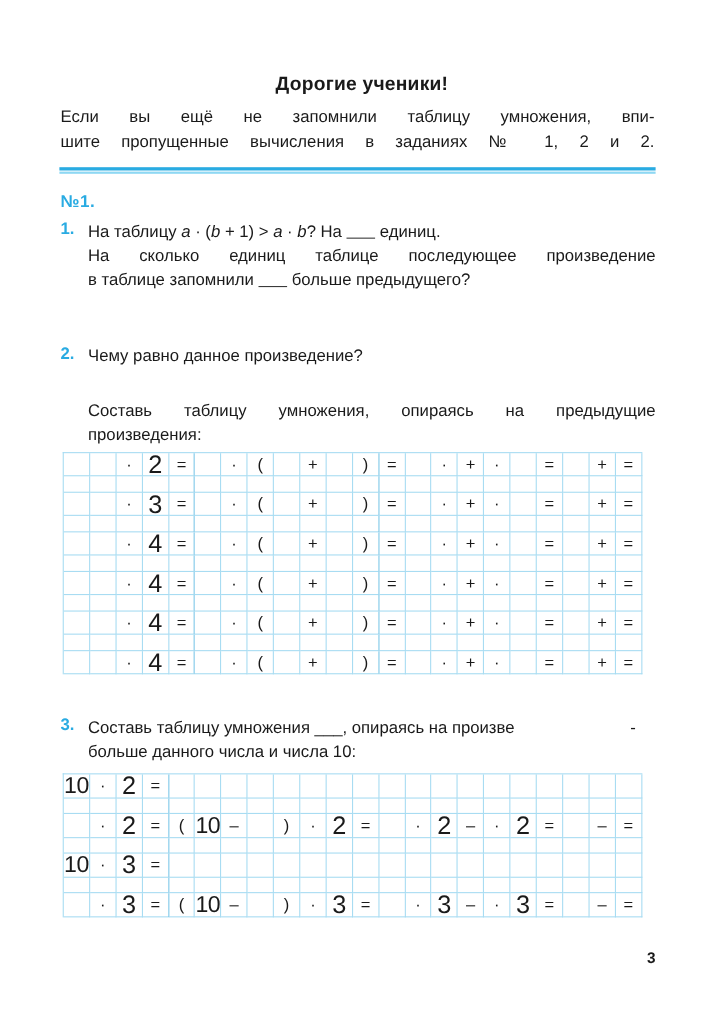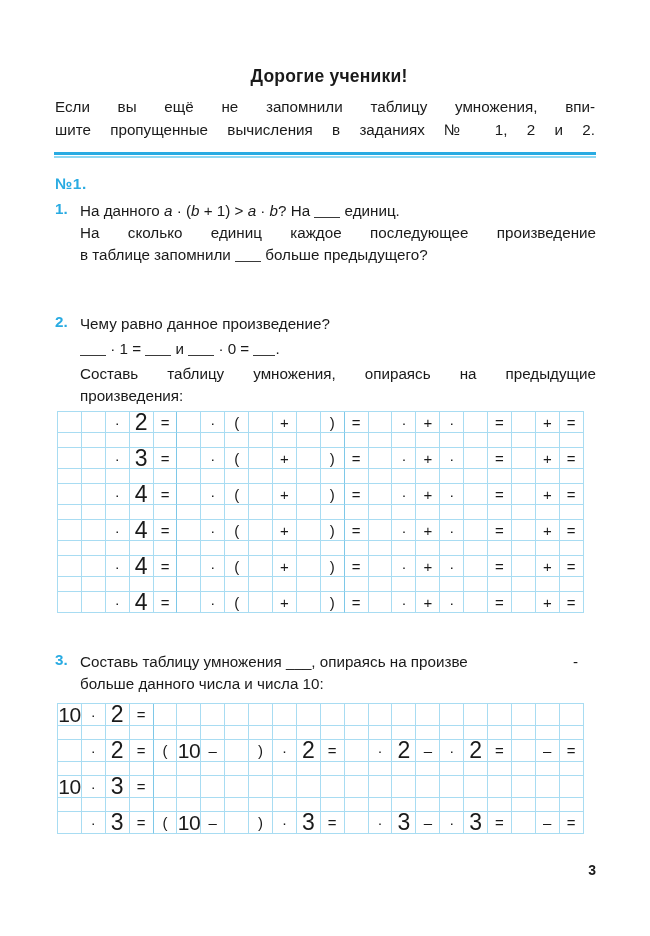--- a/index.html
+++ b/index.html
@@ -156,37 +156,34 @@
   <div class="divider">
     <div class="d1"></div>
     <div class="d2"></div>
   </div>
 
   <div class="task-no">№1.</div>
 
   <div class="qnum" style="left:55px; top:200px;">1.</div>
 
   <div class="qline" style="left:80px; top:200px;">
-    <span>На  данного </span><span class="it">a</span><span> · (</span><span class="it">b</span><span> + 1) &gt; </span><span class="it">a</span><span> · </span><span class="it">b</span><span>?  На </span><span class="blank"></span><span> единиц.</span>
+    <span>На  таблицу </span><span class="it">a</span><span> · (</span><span class="it">b</span><span> + 1) &gt; </span><span class="it">a</span><span> · </span><span class="it">b</span><span>?  На </span><span class="blank"></span><span> единиц.</span>
   </div>
 
-  <div class="qline just" style="left:80px; top:222px; width:516px;">На сколько единиц каждое последующее произведение</div>
+  <div class="qline just" style="left:80px; top:222px; width:516px;">На сколько единиц таблице последующее произведение</div>
 
   <div class="qline" style="left:80px; top:244px;">
     <span>в таблице запомнили </span><span class="blank"></span><span> больше предыдущего?</span>
   </div>
 
 
   <div class="qnum" style="left:55px; top:313px;">2.</div>
 
   <div class="qline" style="left:80px; top:313px;">Чему  равно  данное  произведение?</div>
 
-  <div class="qline" style="left:80px; top:338px;">
-    <span class="blank"></span><span> · 1 = </span><span class="blank"></span><span>   и   </span><span class="blank"></span><span> · 0 = </span><span class="blank sm"></span><span>.</span>
-  </div>
 
   <div class="qline just" style="left:80px; top:363px; width:516px;">Составь таблицу умножения, опираясь на предыдущие</div>
   <div class="qline" style="left:80px; top:385px;">произведения:</div>
 
   <div class="grid" id="grid2" style="left:57px; top:411px;">
       <div class="grow" style="height: 21px;">
         <div class="gcell" style="width: 23.9px; height: 21px;"></div>
         <div class="gcell" style="width: 23.9px; height: 21px;"></div>
         <div class="gcell op" style="width: 23.9px; height: 21px;">·</div>
         <div class="gcell big" style="width: 23.9px; height: 21px;">2</div>

